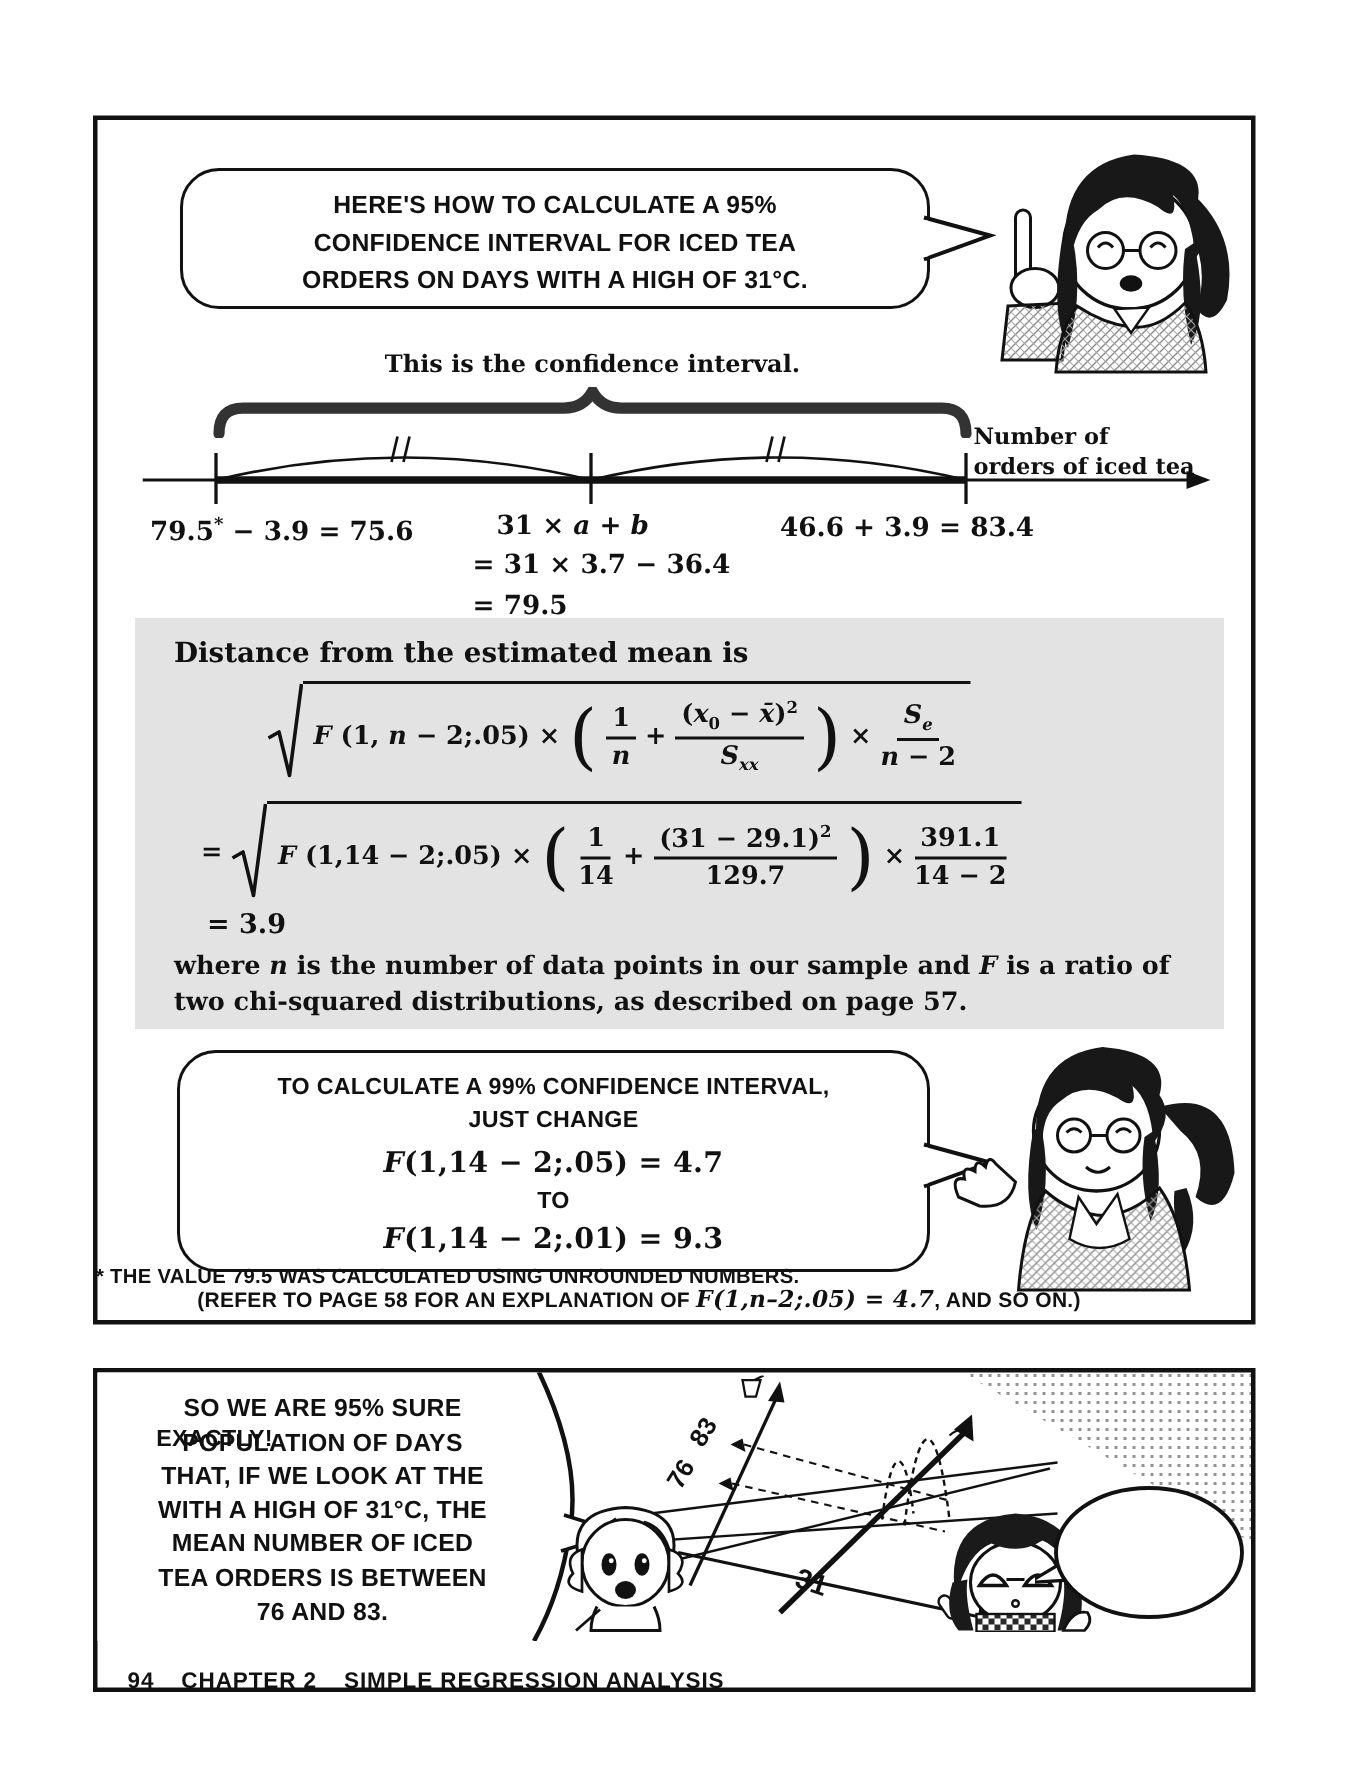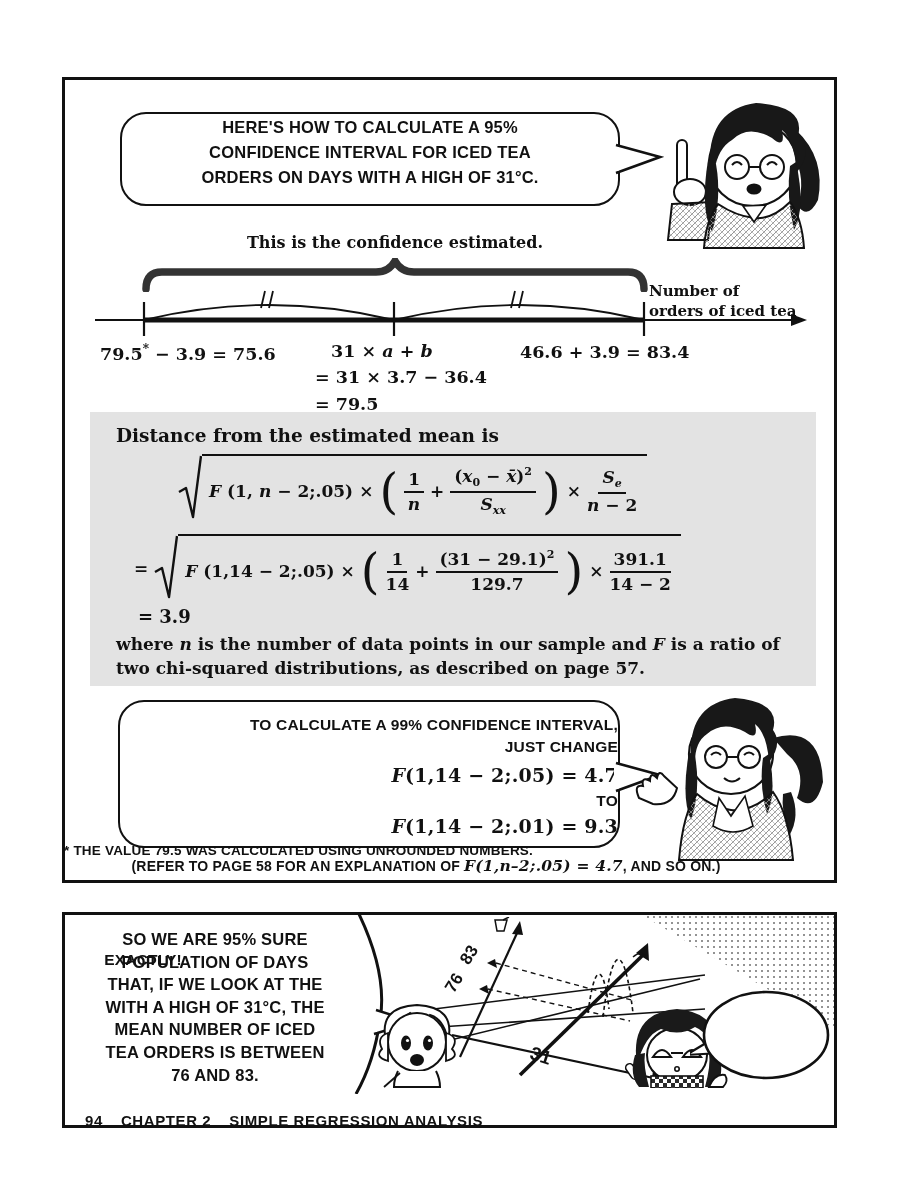--- a/index.html
+++ b/index.html
@@ -12,23 +12,23 @@
 
   
   .panel { position:absolute; border:3px solid #111; background:#fff; overflow:hidden; }
   #panel1 { left:62px; top:77px; width:775px; height:806px; }
   #panel2 { left:62px; top:912px; width:775px; height:216px; }
 
   
   .bubble { position:absolute; background:#fff; border:2.6px solid #111; border-radius:26px; }
   .tail-r { position:absolute; left:calc(100% - 4px); width:50px; height:38px; }
 
-  #bubble1 { left:55px; top:32px; width:500px; height:94px; text-align:center; padding-top:1px; }
+  #bubble1 { left:55px; top:32px; width:500px; height:94px; text-align:center; padding-top:11px; }
   #bubble1 .ln { font-size:16.5px; line-height:1.5; }
-  #bubble2 { left:53px; top:620px; width:502px; height:148px; text-align:right; padding-top:12px; }
+  #bubble2 { left:53px; top:620px; width:502px; height:148px; text-align:center; padding-top:12px; }
   #bubble2 .ln { font-size:15.5px; line-height:1.45; }
   #bubble2 .fm-line { font-size:19px; margin-top:5px; }
   #bubble2 .to { font-size:15.5px; margin-top:6px; }
 
   
   #ci-caption { left:120px; top:153px; width:420px; text-align:center; font-size:16px; }
   #axis-label { left:584px; top:201px; font-size:15px; line-height:1.35; }
   .val { font-size:17.5px; }
   #val-left   { left:35px;  top:262px; }
   #val-center { left:250px; top:258px; line-height:1.5; }
@@ -113,21 +113,21 @@
     <line x1="99" y1="79" x2="110" y2="79" stroke="#111" stroke-width="2"></line>
     <path d="M82,77 Q87,71 92,77" fill="none" stroke="#111" stroke-width="2"></path>
     <path d="M117,77 Q122,71 127,77" fill="none" stroke="#111" stroke-width="2"></path>
 
     <ellipse cx="104" cy="101" rx="7.5" ry="5.5" fill="#111"></ellipse>
 
     <path d="M68,116 Q56,132 54,160 L154,160 Q152,130 140,114 Q122,132 104,130 Q86,128 68,116 Z" fill="url(#hatch)" stroke="#111" stroke-width="2"></path>
     <path d="M93,118 L104,134 L116,117 Z" fill="#fff" stroke="#111" stroke-width="1.6"></path>
   </svg>
 
-  <div class="abs book" id="ci-caption">This is the confidence estimated.</div>
+  <div class="abs book" id="ci-caption">This is the confidence interval.</div>
 
   <svg class="abs" style="left:77px;top:178px;width:506px;height:34px" viewBox="0 0 506 34">
     <path d="M4,31 Q4,14 20,14 L234,14 Q247,14 253,3 Q259,14 272,14 L486,14 Q502,14 502,31" fill="none" stroke="#333" stroke-width="7.5" stroke-linecap="round"></path>
   </svg>
 
   <svg class="abs" style="left:30px;top:210px;width:715px;height:48px" viewBox="0 0 715 48">
     <line x1="0" y1="30" x2="698" y2="30" stroke="#111" stroke-width="2"></line>
     <line x1="49" y1="30" x2="549" y2="30" stroke="#111" stroke-width="5"></line>
     <polygon points="696,24 712,30 696,36" fill="#111"></polygon>
     <line x1="49" y1="12" x2="49" y2="46" stroke="#111" stroke-width="2.2"></line>

